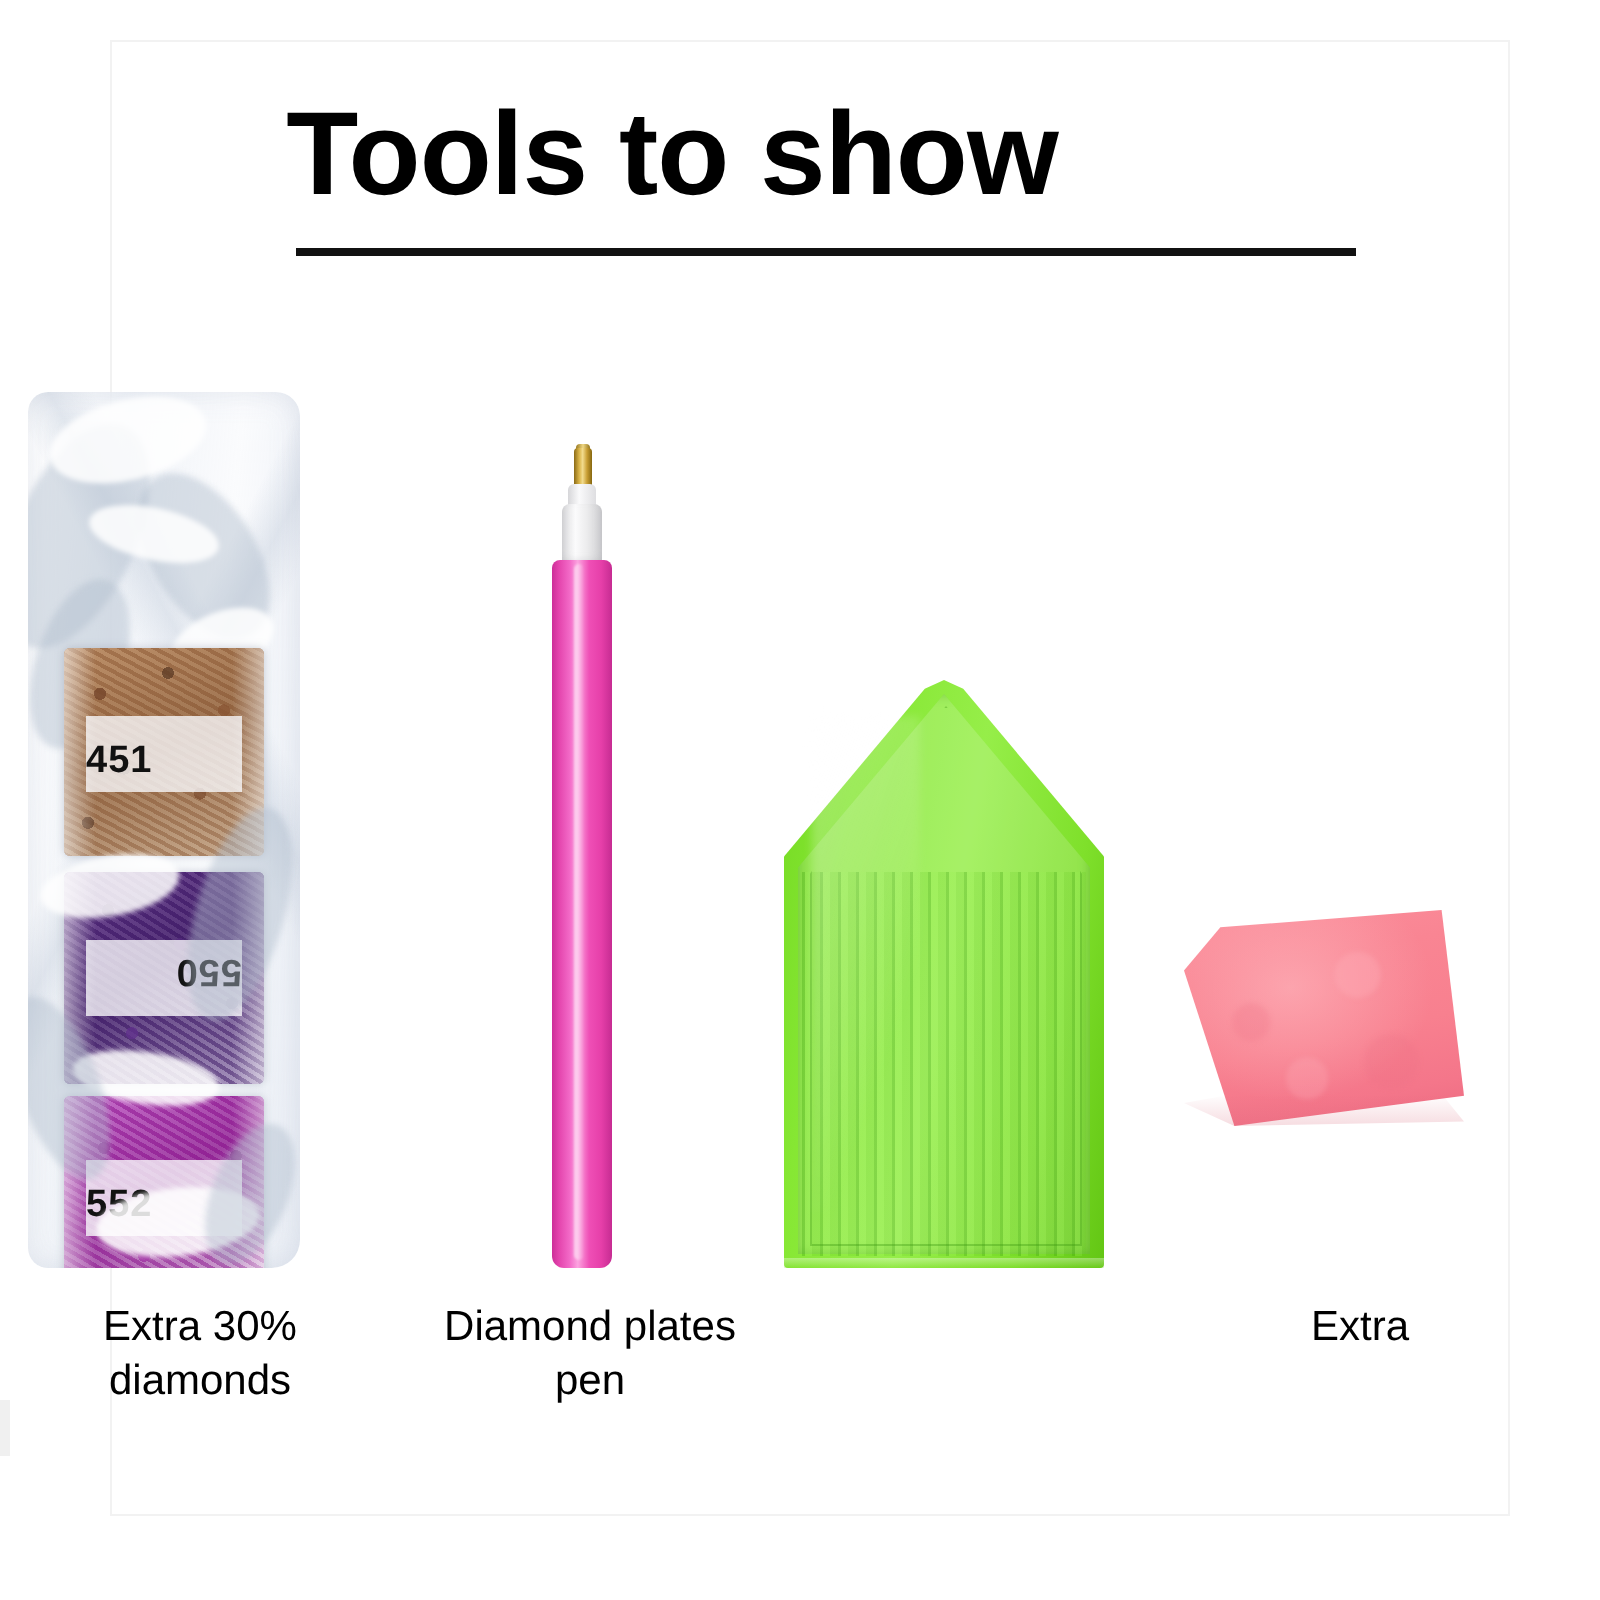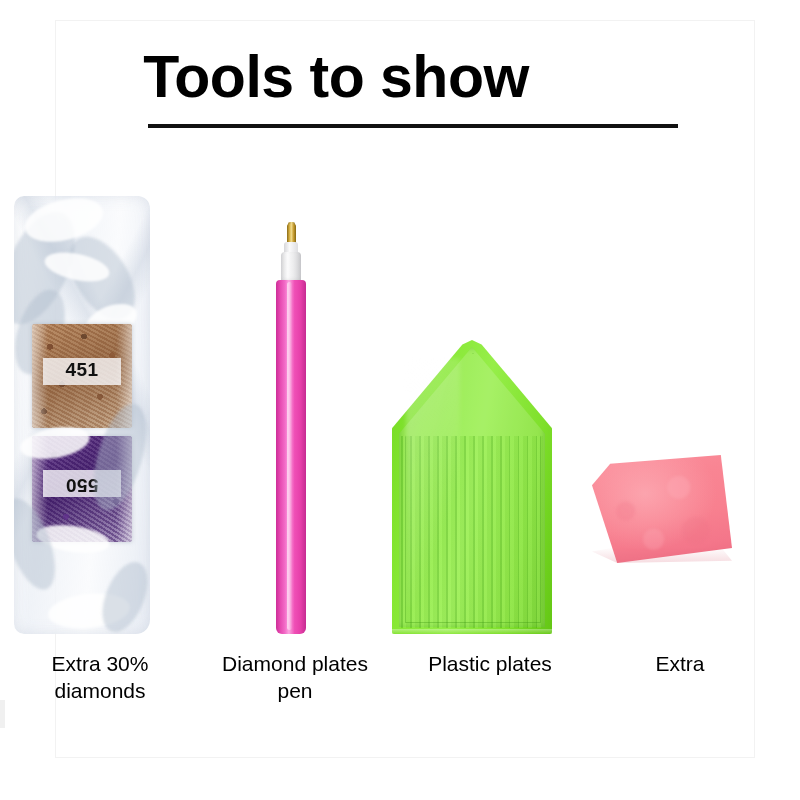--- a/index.html
+++ b/index.html
@@ -124,23 +124,23 @@
   }
   .bag-label {
     position: absolute;
     left: 50%;
     transform: translateX(-50%);
     background: rgba(248,248,250,.80);
     color: #111;
     font-size: 19px;
     font-weight: bold;
     letter-spacing: .5px;
-    text-align: center;
+    text-align: left;
     width: 78px;
-    padding: 1px 0 4px;
+    padding: 12px 0 4px;
   }
   .bag-label.flip { transform: translateX(-50%) rotate(180deg); }
 
   
   #bag-451 { top: 128px; height: 104px; }
   #bag-451 .bag-grit {
     background:
       radial-gradient(circle at 18% 22%, rgba(120,72,44,.85) 0 3px, transparent 3px),
       radial-gradient(circle at 52% 12%, rgba(92,58,36,.75) 0 3px, transparent 3px),
       radial-gradient(circle at 80% 30%, rgba(138,86,52,.8) 0 3px, transparent 3px),
@@ -393,20 +393,26 @@
         <div class="bag-label" style="top:34px;">451</div>
       </div>
 
       <div class="bag" id="bag-550">
         <div class="bag-grit"></div>
         <div class="bag-edge-left"></div>
           <div class="bag-edge-right"></div>
         <div class="bag-label flip" style="top:34px;">550</div>
       </div>
 
+      <div class="bag" id="bag-552">
+        <div class="bag-grit"></div>
+        <div class="bag-edge-left"></div>
+          <div class="bag-edge-right"></div>
+        <div class="bag-label" style="top:32px;">552</div>
+      </div>
 
       <div class="crinkle" style="left:6px;   top:232px; width:70px;  height:30px;  transform:rotate(-10deg);"></div>
       <div class="shadow-streak" style="left:84px;  top:206px; width:44px;  height:110px; transform:rotate(16deg);"></div>
       <div class="crinkle" style="left:22px;  top:330px; width:74px;  height:26px;  transform:rotate(8deg);"></div>
       <div class="shadow-streak" style="left:-4px;  top:300px; width:40px;  height:96px;  transform:rotate(-20deg);"></div>
       <div class="crinkle" style="left:34px;  top:398px; width:82px;  height:34px;  transform:rotate(-6deg);"></div>
       <div class="shadow-streak" style="left:92px;  top:364px; width:38px;  height:74px;  transform:rotate(22deg);"></div>
     </div>
   </div>
 
@@ -431,16 +437,15 @@
   <div class="glue">
     <div class="glue-body"></div>
     <div class="glue-texture"></div>
     <div class="glue-edge"></div>
   </div>
 
   <div class="caption" id="caption-diamonds">Extra 30%
 diamonds</div>
   <div class="caption" id="caption-pen">Diamond plates
 pen</div>
-  <div class="caption" id="caption-plates">Plastic plates</div>
   <div class="caption" id="caption-glue">Extra</div>
 
 </div>
 
 </body></html>

